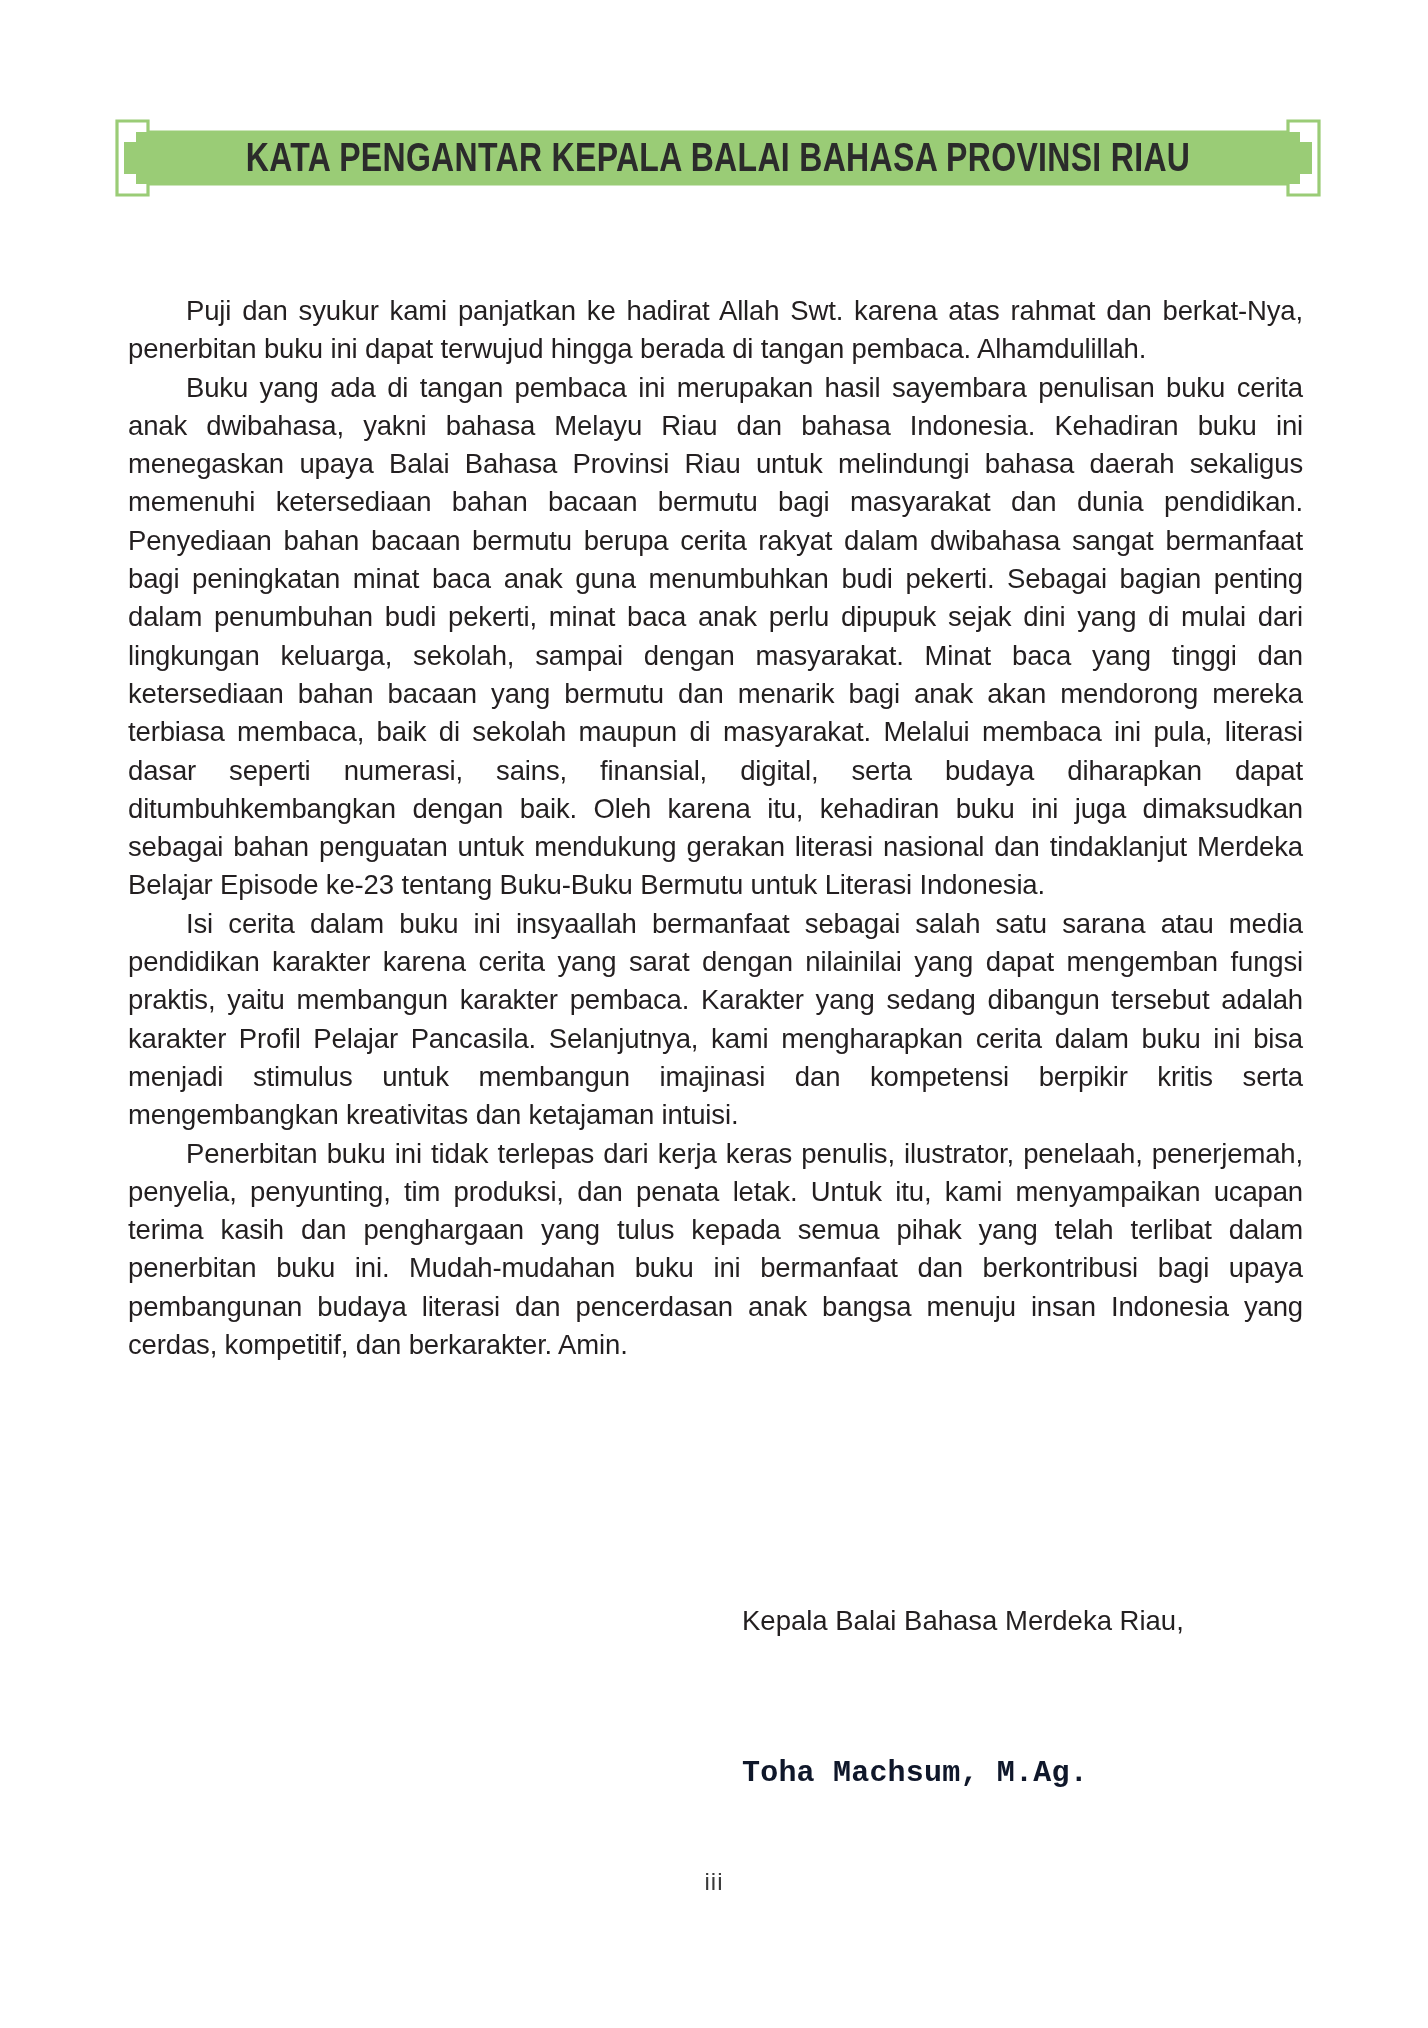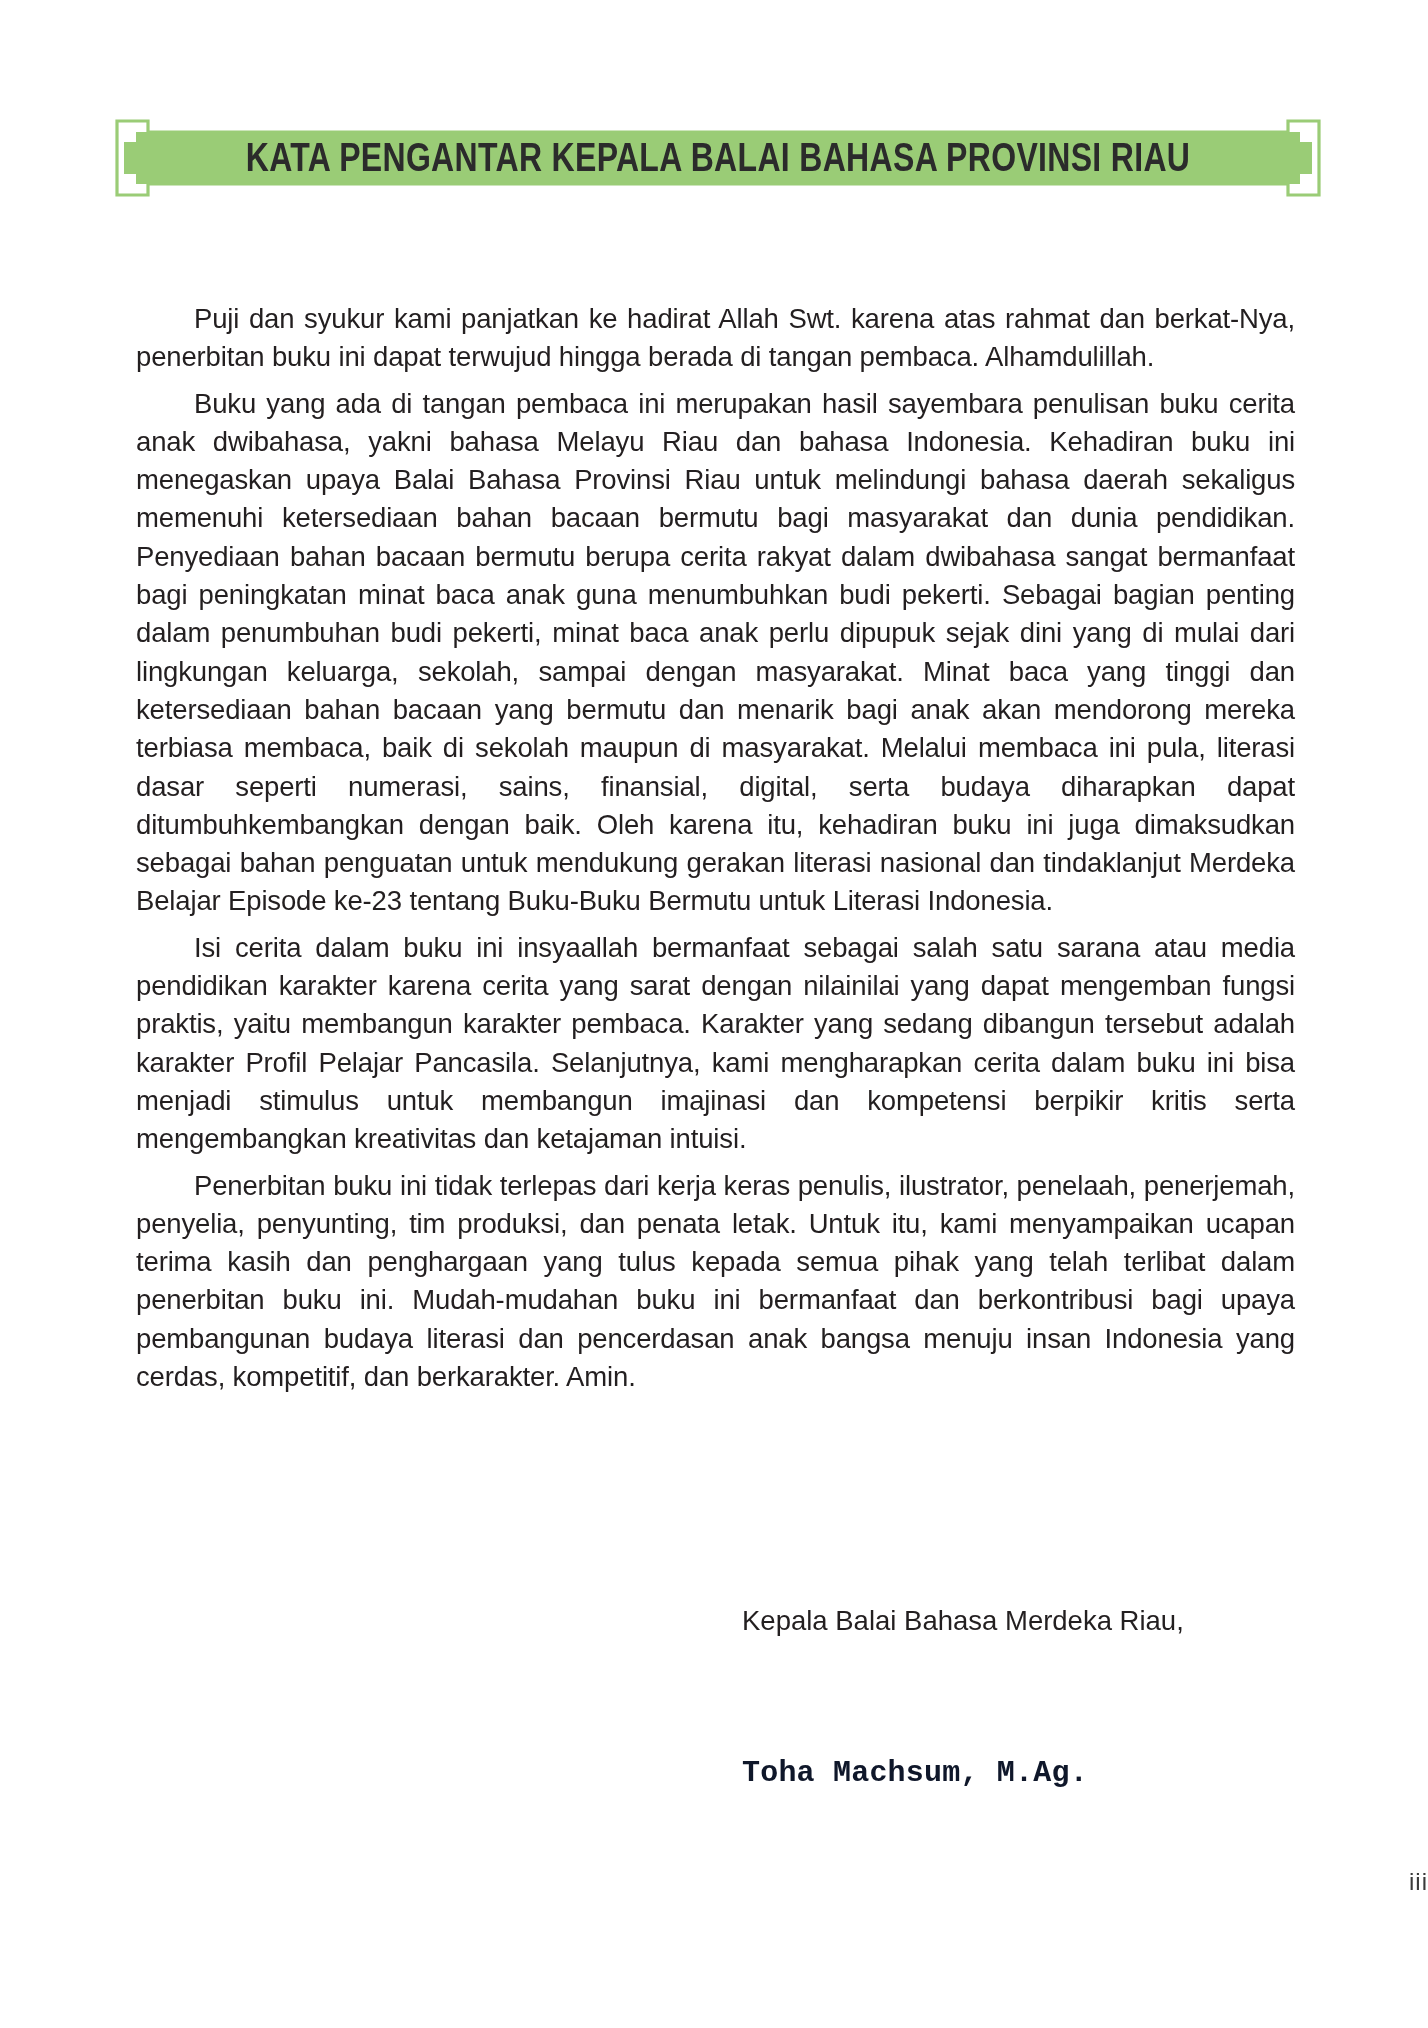--- a/index.html
+++ b/index.html
@@ -65,21 +65,21 @@
   }
 
   
   #page-body {
     position: absolute;
     left: 128px;
     top: 292px;
     width: 1175px;
   }
   .para {
-    margin: 8px;
+    margin: 0;
     text-align: justify;
     text-justify: inter-word;
     font-size: 27.5px;
     line-height: 38.3px;
     letter-spacing: -0.15px;
     color: #231f20;
     text-indent: 58px;
     font-stretch: condensed;
     transform-origin: left top;
   }
@@ -110,21 +110,21 @@
     letter-spacing: 0.2px;
     font-family: Liberation Mono, monospace;
   }
 
   
   #page-number {
     position: absolute;
     left: 0;
     top: 1868px;
     width: 1428px;
-    text-align: right;
+    text-align: center;
     font-size: 24px;
     color: #3a3a3a;
     letter-spacing: 1px;
   }
 </style>
 </head>
 <body>
 
 <div class="chev-band" id="chev-top">
   <svg viewBox="0 0 1428 96" preserveAspectRatio="none" aria-hidden="true">

